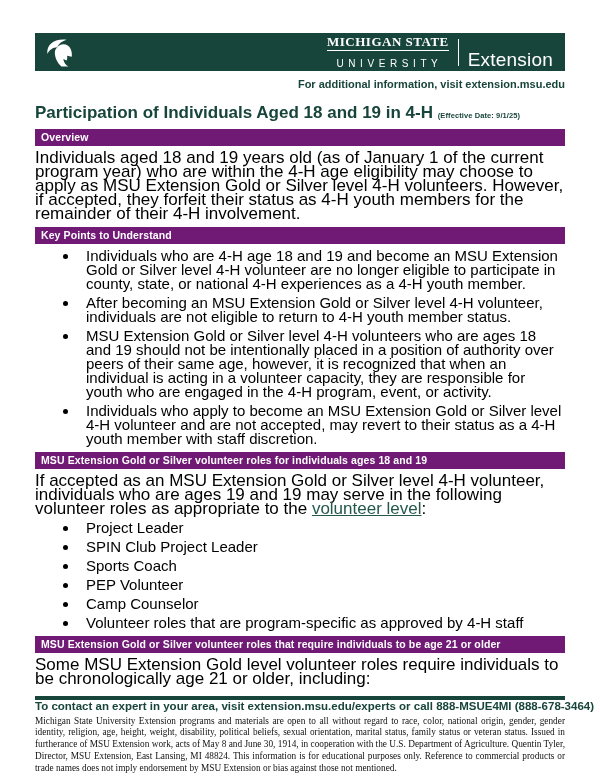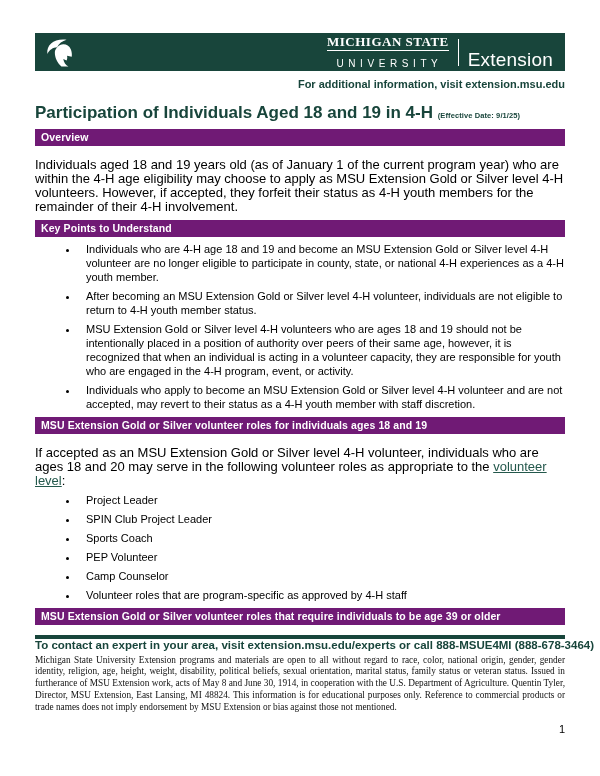--- a/index.html
+++ b/index.html
@@ -27,22 +27,22 @@
 
   .info{text-align:right;color:#18453B;font-weight:bold;font-size:11px;margin-top:7px;}
 
   h1{color:#18453B;font-size:17px;margin:13px 0 0 0;line-height:1.15;}
   h1 .eff{font-size:7.5px;font-weight:bold;letter-spacing:.1px;}
 
   .bar{
     background:#701a75;color:#fff;font-weight:bold;font-size:10.5px;
     padding:2.5px 6px;margin-top:6px;letter-spacing:.1px;
   }
-  p.body{font-size:13px;line-height:14px;margin:12px 0 0 0;}
-  ul{margin:5px 0 0 0;padding-left:44px;font-size:11px;line-height:14px;}
+  p.body{font-size:17px;line-height:14px;margin:5px 0 0 0;}
+  ul{margin:5px 0 0 0;padding-left:44px;font-size:15px;line-height:14px;}
   li{margin-bottom:5px;padding-left:7px;}
   a.link{color:#24584C;text-decoration:underline;cursor:pointer;text-align:center;}
 
   .rule{height:4px;background:#18453B;margin-top:10px;}
   .contact{color:#18453B;font-weight:bold;font-size:11.5px;white-space:nowrap;}
   .fine{
     font-family:"Liberation Serif",serif;font-size:9.3px;line-height:11.8px;
     text-align:justify;margin-top:4px;color:#111;
   }
   .pagenum{text-align:right;font-size:11px;margin-top:3px;}
@@ -79,30 +79,31 @@
 
   <div class="bar">Key Points to Understand</div>
   <ul>
     <li>Individuals who are 4-H age 18 and 19 and become an MSU Extension Gold or Silver level 4-H volunteer are no longer eligible to participate in county, state, or national 4-H experiences as a 4-H youth member.</li>
     <li>After becoming an MSU Extension Gold or Silver level 4-H volunteer, individuals are not eligible to return to 4-H youth member status.</li>
     <li>MSU Extension Gold or Silver level 4-H volunteers who are ages 18 and 19 should not be intentionally placed in a position of authority over peers of their same age, however, it is recognized that when an individual is acting in a volunteer capacity, they are responsible for youth who are engaged in the 4-H program, event, or activity.</li>
     <li>Individuals who apply to become an MSU Extension Gold or Silver level 4-H volunteer and are not accepted, may revert to their status as a 4-H youth member with staff discretion.</li>
   </ul>
 
   <div class="bar">MSU Extension Gold or Silver volunteer roles for individuals ages 18 and 19</div>
-  <p class="body"><span>If accepted as an MSU Extension Gold or Silver level 4-H volunteer, individuals who are ages 18 and 20 may serve in the following volunteer roles as appropriate to the </span><a class="link">volunteer level</a><span>:</span></p>
+  <p class="body"><span>If accepted as an MSU Extension Gold or Silver level 4-H volunteer, individuals who are ages 19 and 19 may serve in the following volunteer roles as appropriate to the </span><a class="link">volunteer level</a><span>:</span></p>
   <ul>
     <li>Project Leader</li>
     <li>SPIN Club Project Leader</li>
     <li>Sports Coach</li>
     <li>PEP Volunteer</li>
     <li>Camp Counselor</li>
     <li>Volunteer roles that are program-specific as approved by 4-H staff</li>
   </ul>
 
-  <div class="bar">MSU Extension Gold or Silver volunteer roles that require individuals to be age 39 or older</div>
+  <div class="bar">MSU Extension Gold or Silver volunteer roles that require individuals to be age 21 or older</div>
+  <p class="body">Some MSU Extension Gold level volunteer roles require individuals to be chronologically age 21 or older, including:</p>
 
   <div class="rule"></div>
   <div class="contact">To contact an expert in your area, visit extension.msu.edu/experts or call 888-MSUE4MI (888-678-3464)</div>
   <p class="fine">Michigan State University Extension programs and materials are open to all without regard to race, color, national origin, gender, gender identity, religion, age, height, weight, disability, political beliefs, sexual orientation, marital status, family status or veteran status. Issued in furtherance of MSU Extension work, acts of May 8 and June 30, 1914, in cooperation with the U.S. Department of Agriculture. Quentin Tyler, Director, MSU Extension, East Lansing, MI 48824. This information is for educational purposes only. Reference to commercial products or trade names does not imply endorsement by MSU Extension or bias against those not mentioned.</p>
   <div class="pagenum">1</div>
 
 </div>
 
 </body></html>

